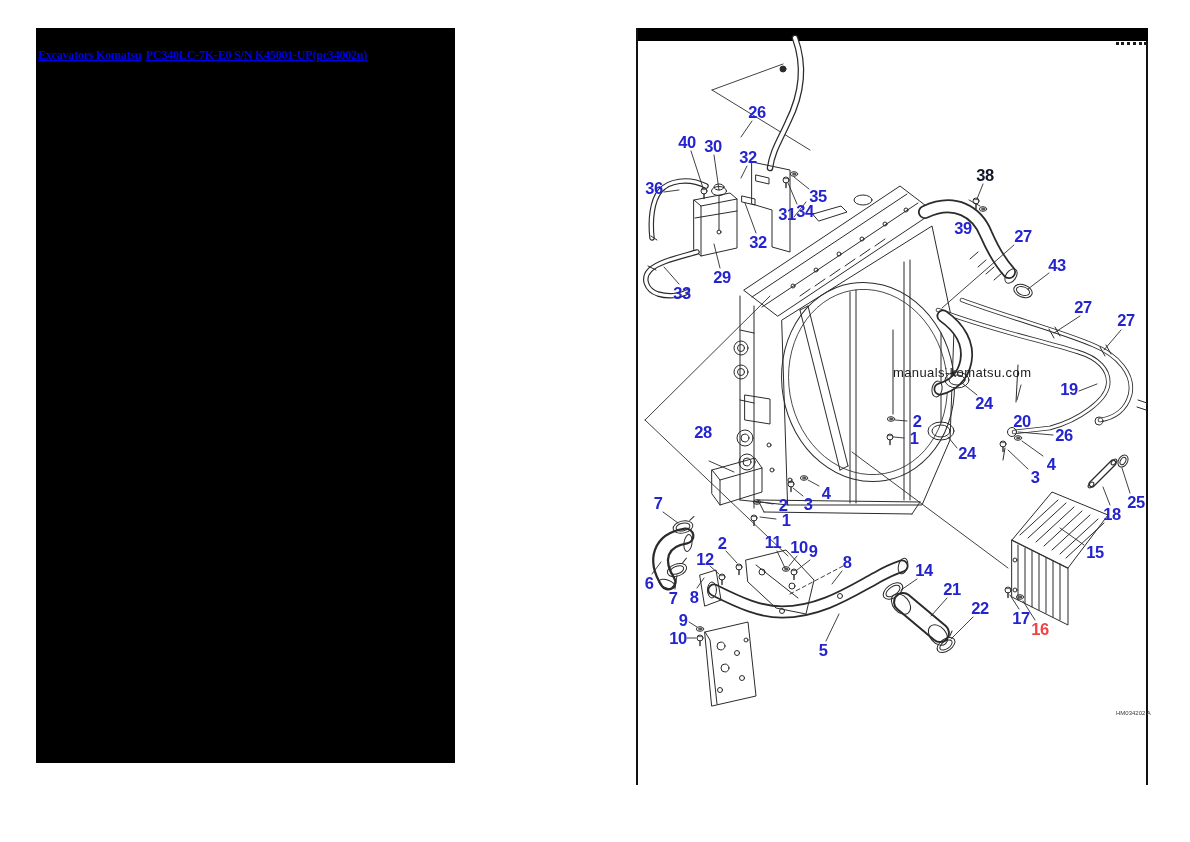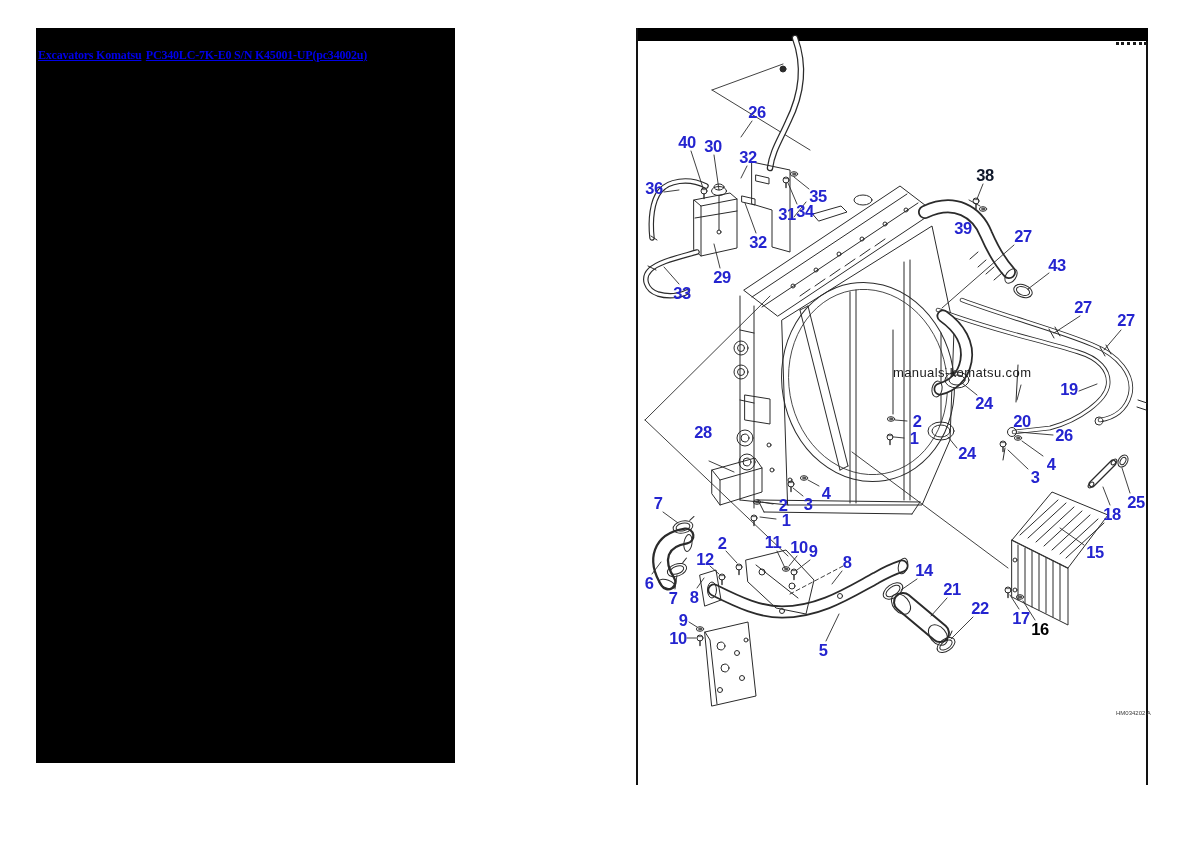--- a/index.html
+++ b/index.html
@@ -388,14 +388,14 @@
     <span class="callout" style="left: 649px; top: 583px; color: rgb(36, 36, 207);">6</span>
     <span class="callout" style="left: 673px; top: 598px; color: rgb(36, 36, 207);">7</span>
     <span class="callout" style="left: 694px; top: 597px; color: rgb(36, 36, 207);">8</span>
     <span class="callout" style="left: 683px; top: 620px; color: rgb(36, 36, 207);">9</span>
     <span class="callout" style="left: 678px; top: 638px; color: rgb(36, 36, 207);">10</span>
     <span class="callout" style="left: 823px; top: 650px; color: rgb(36, 36, 207);">5</span>
     <span class="callout" style="left: 924px; top: 570px; color: rgb(36, 36, 207);">14</span>
     <span class="callout" style="left: 952px; top: 589px; color: rgb(36, 36, 207); text-align: center;">21</span>
     <span class="callout" style="left: 980px; top: 608px; color: rgb(36, 36, 207);">22</span>
     <span class="callout" style="left: 1021px; top: 618px; color: rgb(36, 36, 207);">17</span>
-    <span class="callout" style="left: 1040px; top: 629px; color: #000000;">16</span>
+    <span class="callout" style="left: 1040px; top: 629px; color: #ef4444;">16</span>
   </div>
 
 </body></html>

